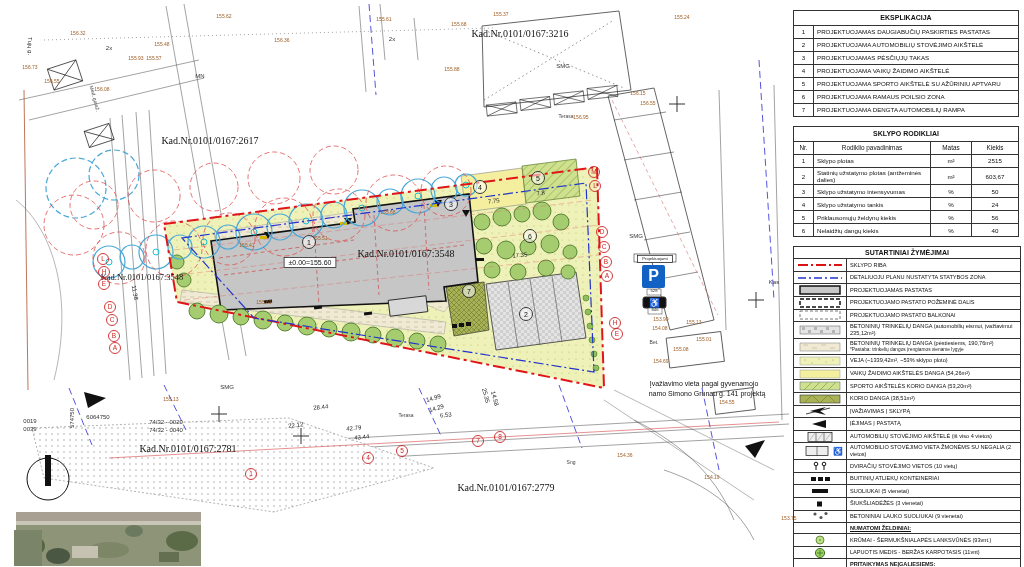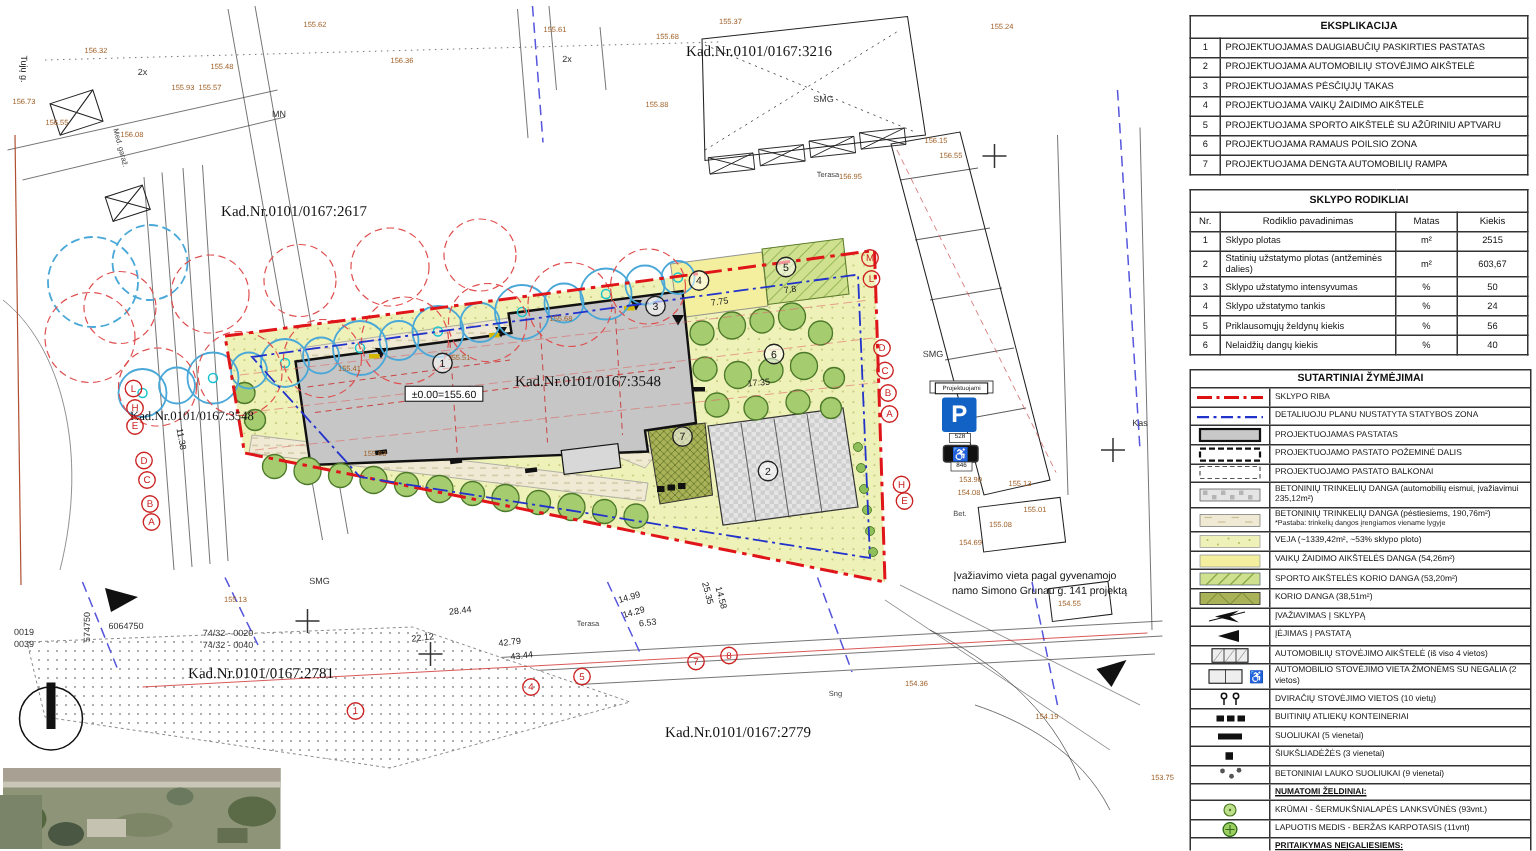--- a/index.html
+++ b/index.html
@@ -1,18 +1,18 @@
 <!DOCTYPE html>
 <html><head>
 <meta charset="utf-8">
 <style>
   html,body{margin:0;padding:0;background:#fff;}
   body{width:1024px;height:567px;position:relative;overflow:hidden;
        font-family:"Liberation Sans",sans-serif;color:#111;}
-  #map-wrap{position:absolute;left:0;top:0;width:795px;height:567px;}
+  #map-wrap{position:absolute;left:14px;top:0;width:795px;height:567px;}
   
   text{user-select:none}
   .ml-cad{font-family:"Liberation Serif",serif;font-size:10px;fill:#111;}
   .ml-cads{font-family:"Liberation Serif",serif;font-size:8.5px;fill:#111;}
   .ml-n7{font-size:7px;fill:#111;}
   .ml-n6{font-size:6px;fill:#333;}
   .ml-n5{font-size:5px;fill:#444;}
   .ml-n4{font-size:4.2px;fill:#222;}
   .ml-dim{font-size:6px;fill:#222;}
   .ml-elev{font-size:5px;fill:#a06028;}

